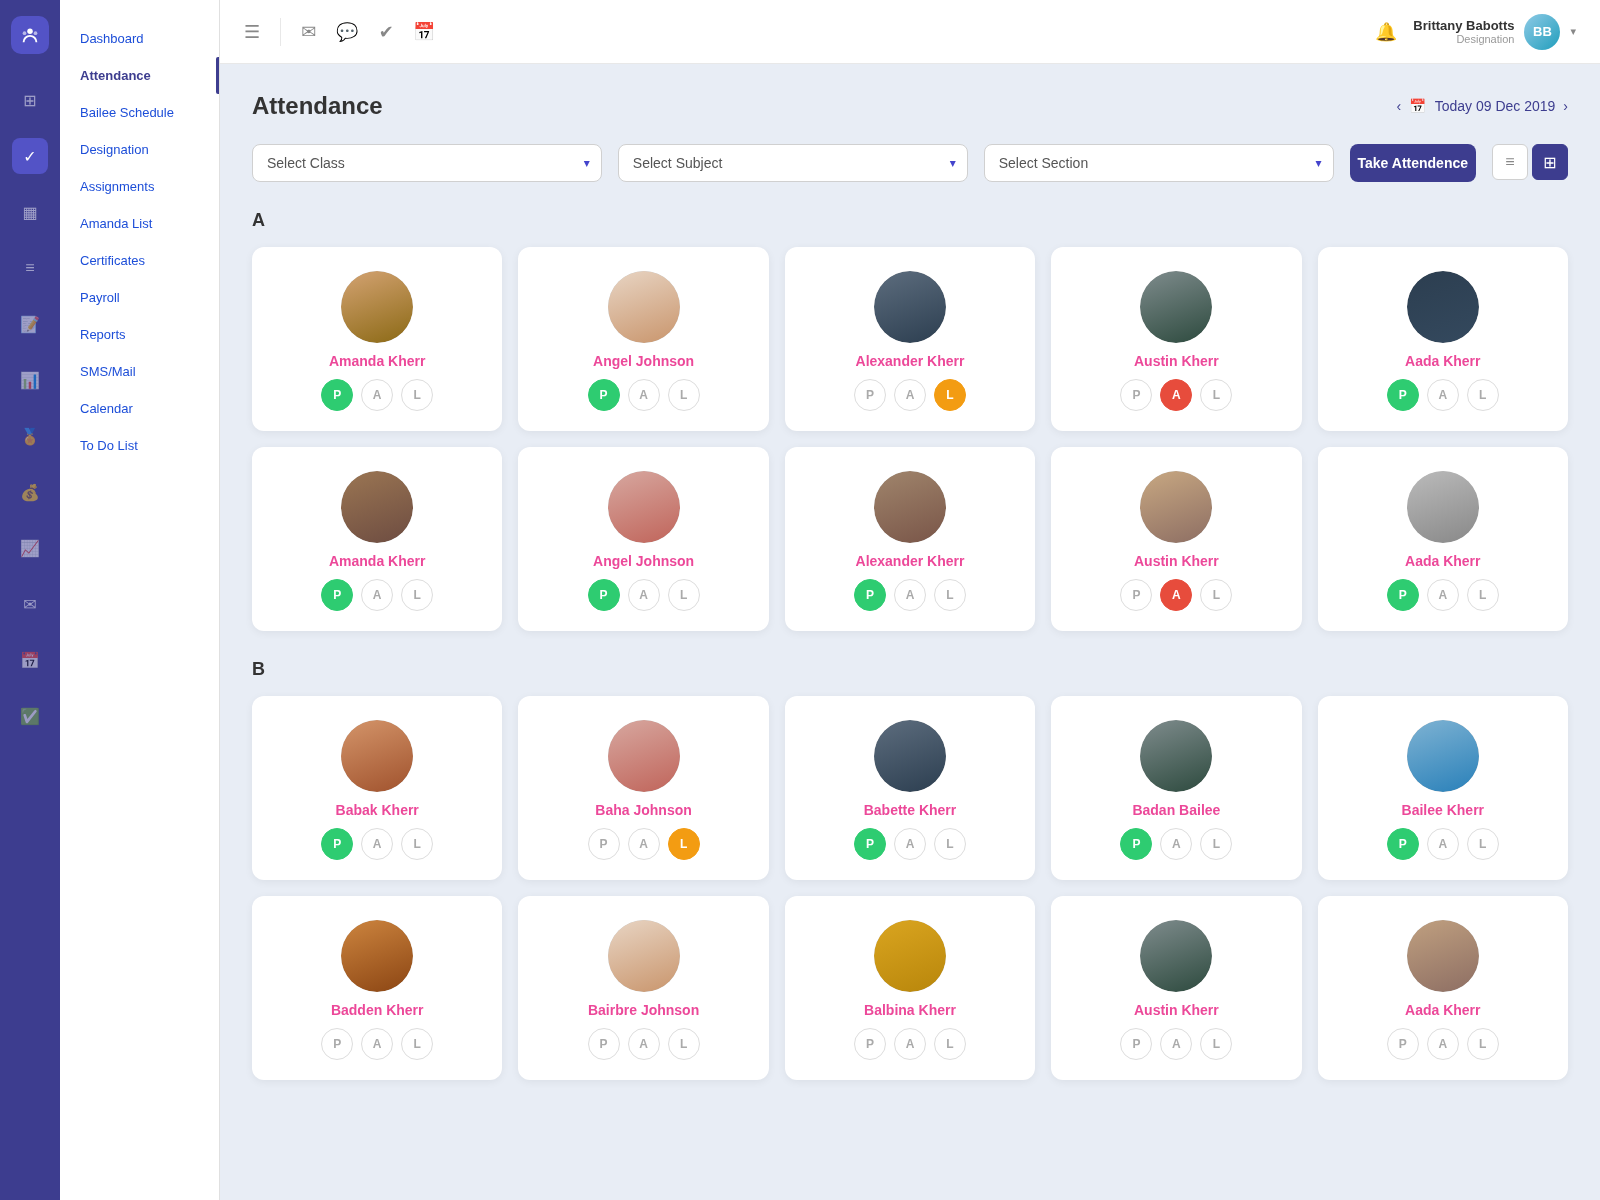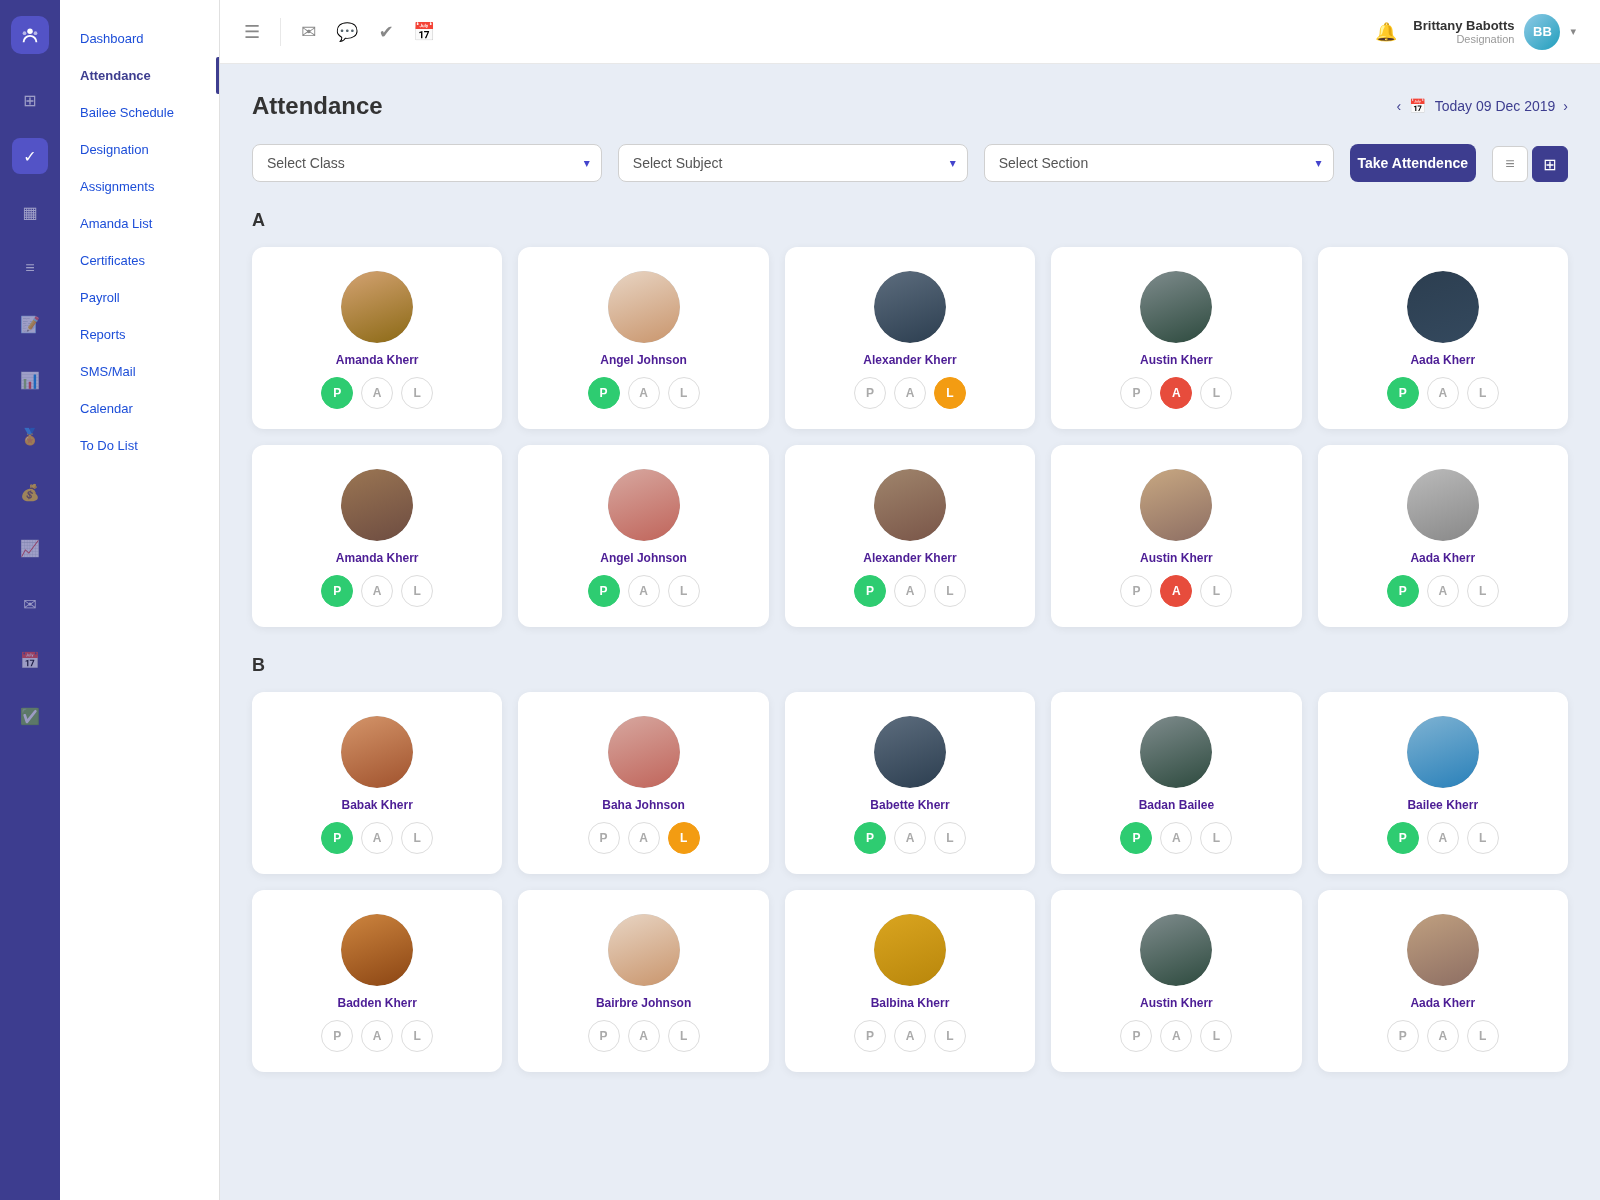--- a/index.html
+++ b/index.html
@@ -113,21 +113,21 @@
       justify-content: space-between;
       margin-bottom: 24px;
     }
     .page-title { font-size: 24px; font-weight: 700; color: #333; }
     .date-nav { display: flex; align-items: center; gap: 8px; color: #3d3d8f; font-size: 14px; font-weight: 500; }
     .date-nav span { cursor: pointer; }
 
     
     .filters {
       display: flex;
-      align-items: flex-end;
+      align-items: flex-start;
       gap: 16px;
       margin-bottom: 28px;
     }
     .select-wrap {
       position: relative;
       flex: 1;
     }
     .select-wrap select {
       width: 100%;
       padding: 10px 36px 10px 14px;
@@ -191,21 +191,21 @@
       gap: 10px;
       box-shadow: 0 2px 8px rgba(0,0,0,0.06);
     }
     .student-avatar {
       width: 72px; height: 72px;
       border-radius: 50%;
       background: #ccc;
       overflow: hidden;
       display: flex; align-items: center; justify-content: center;
     }
-    .student-name { font-size: 12px; font-weight: 600; color: #4c1d95; text-align: center; }
+    .student-name { font-size: 14px; font-weight: 600; color: #ec4899; text-align: center; }
     .attendance-btns { display: flex; gap: 8px; align-items: center; }
     .att-btn {
       width: 32px; height: 32px;
       border-radius: 50%;
       border: 1.5px solid #ddd;
       background: white;
       font-size: 12px;
       font-weight: 700;
       color: #aaa;
       display: flex; align-items: center; justify-content: center;

